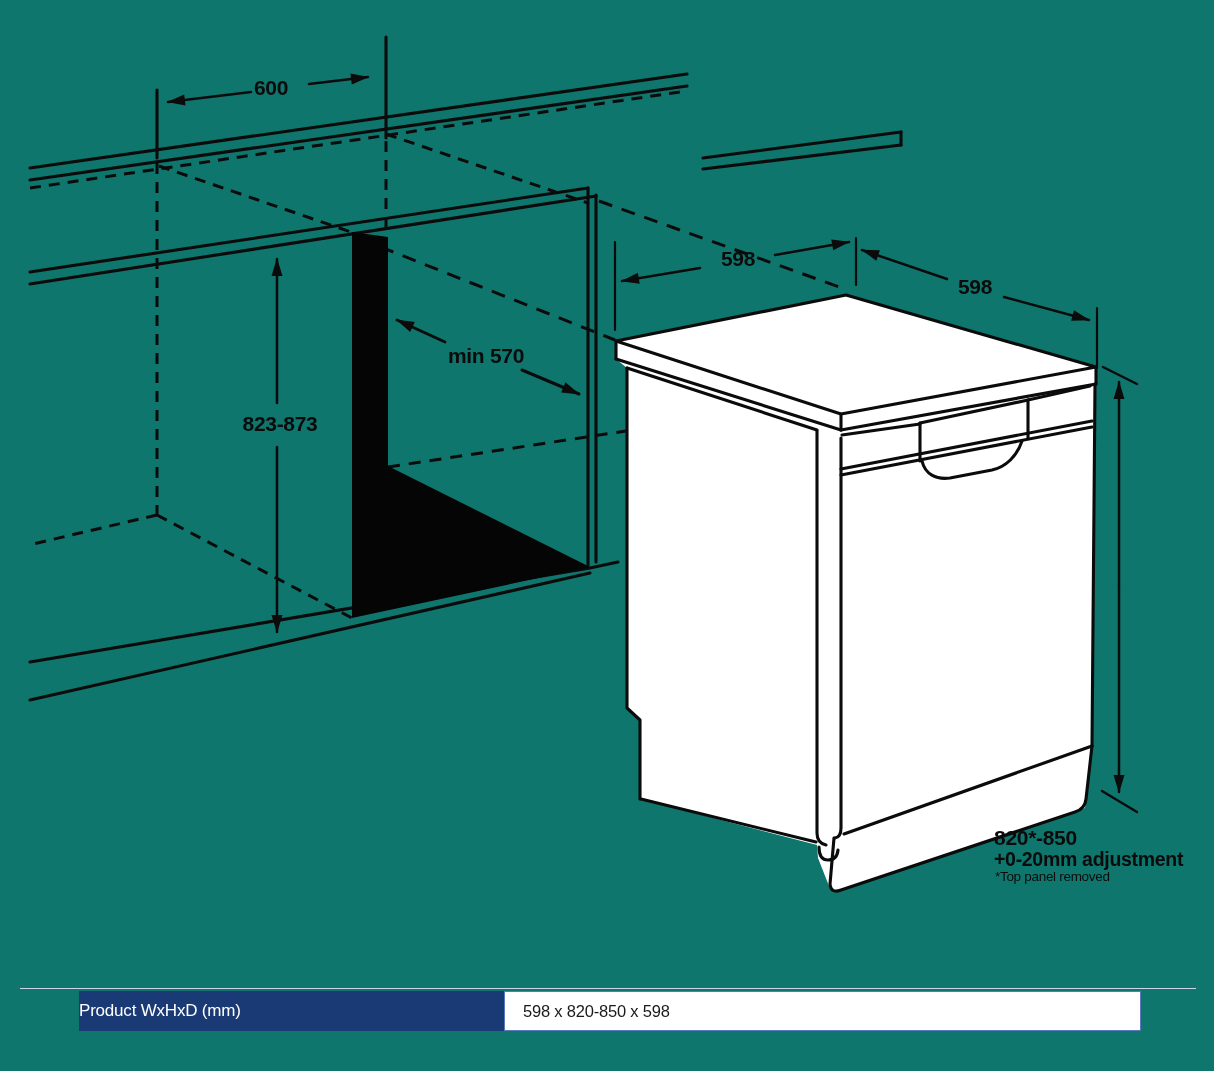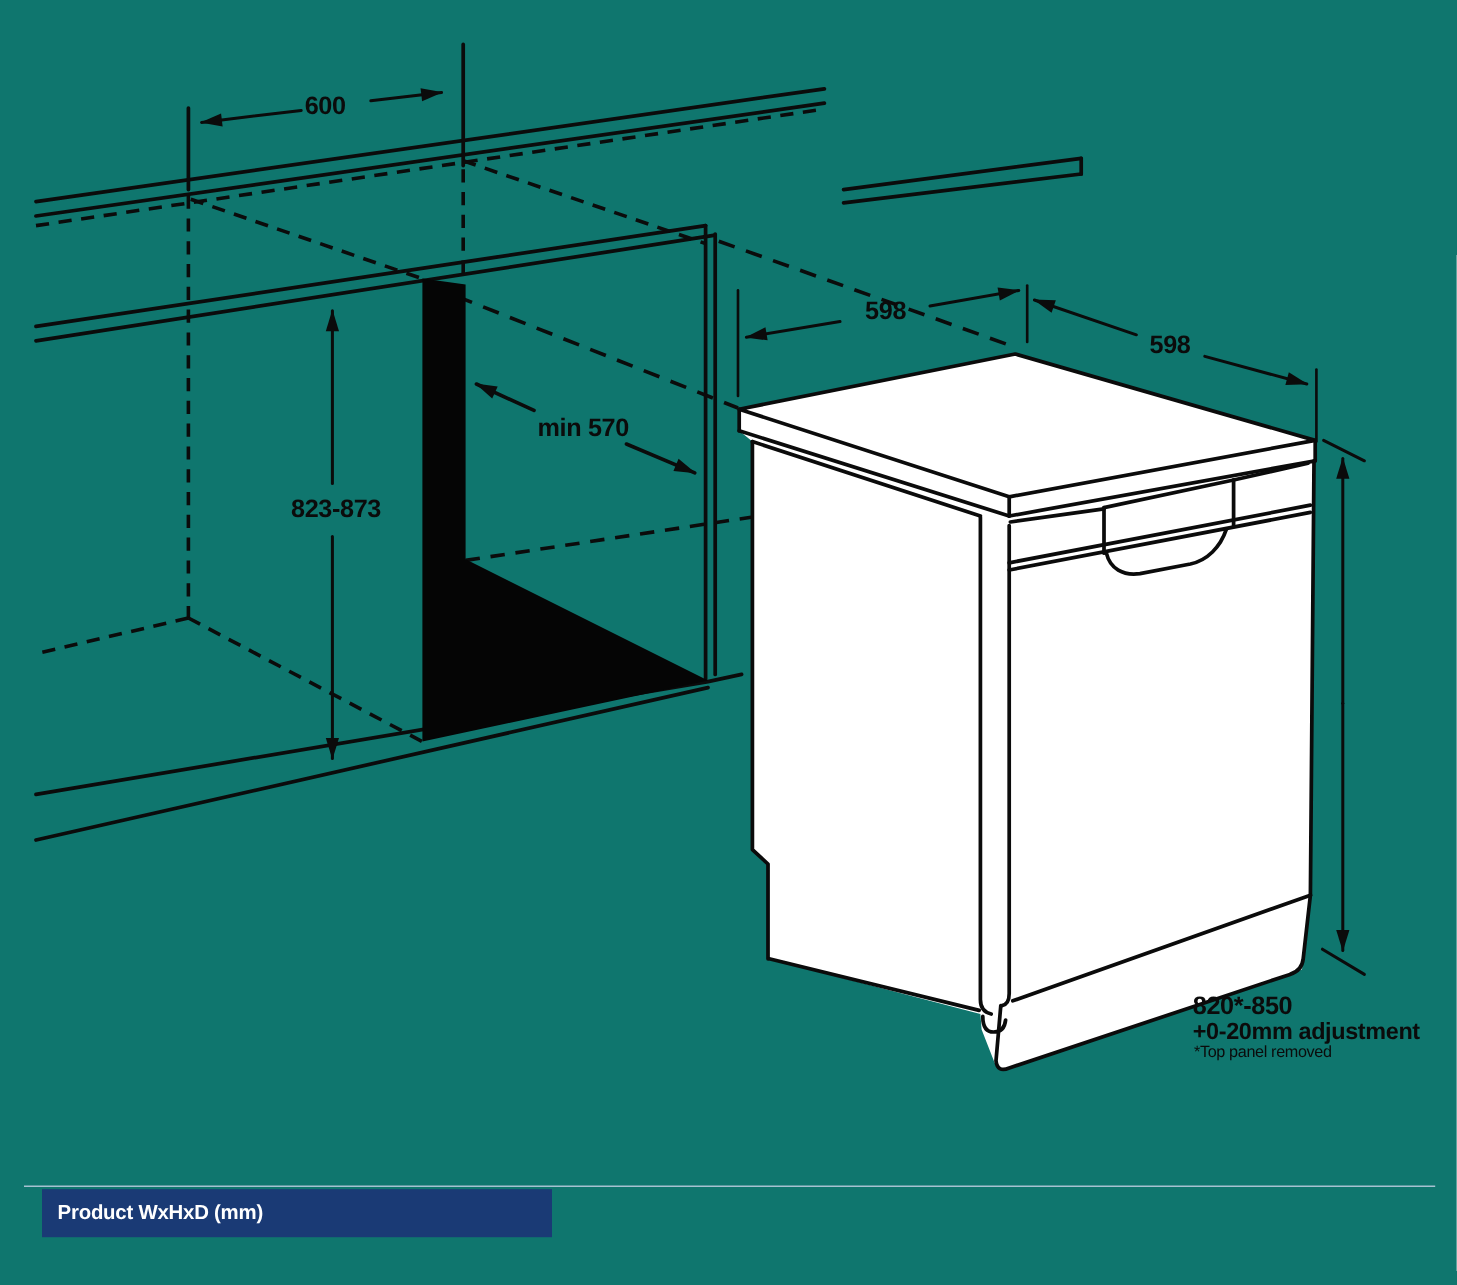--- a/index.html
+++ b/index.html
@@ -14,22 +14,23 @@
   }
   .dimlabel{font-size:21px;text-anchor:middle;}
   .hlabel1{font-size:21px;text-anchor:start;}
   .hlabel2{font-size:19.5px;text-anchor:start;}
   .hlabel3{font-size:13.5px;text-anchor:start;font-weight:normal;}
   
   .table-topline{position:absolute;left:20px;top:988px;width:1176px;height:1px;background:#ccd5ea;}
   .spec-row{position:absolute;left:35px;top:991px;width:1106px;height:40px;display:flex;}
   .spec-header{
     width:425px;flex:0 0 425px;box-sizing:border-box;display:flex;align-items:center;
-    padding-left:13px;color:#ffffff;font-size:17px;font-weight:bold;letter-spacing:-0.2px;
+    color:#ffffff;font-size:17px;font-weight:normal;letter-spacing:-0.2px;
     background:#1a3a75;
+    margin-left:44px;
   }
   .spec-value{
     flex:1;box-sizing:border-box;display:flex;align-items:center;padding-left:18px;
     background:#ffffff;border:1px solid #5878c0;color:#1a1a1a;font-size:16.5px;letter-spacing:-0.2px;
   }
 </style>
 </head>
 <body>
 
 <div id="stage">
@@ -145,15 +146,16 @@
     <text class="dimlabel" x="738" y="266">598</text>
     <text class="dimlabel" x="975" y="294">598</text>
     <text class="hlabel1" x="994" y="845">820*-850</text>
     <text class="hlabel2" x="994" y="866">+0-20mm adjustment</text>
     <text class="hlabel3" x="995" y="881">*Top panel removed</text>
   </svg>
 
   <div class="table-topline"></div>
   <div class="spec-row">
     <div class="spec-header" style="background: rgb(26, 58, 117); color: rgb(255, 255, 255);">Product WxHxD (mm)</div>
+    <div class="spec-value" style="border-color: rgb(88, 120, 192);">598 x 820-850 x 598</div>
   </div>
 
 </div>
 
 </body></html>

